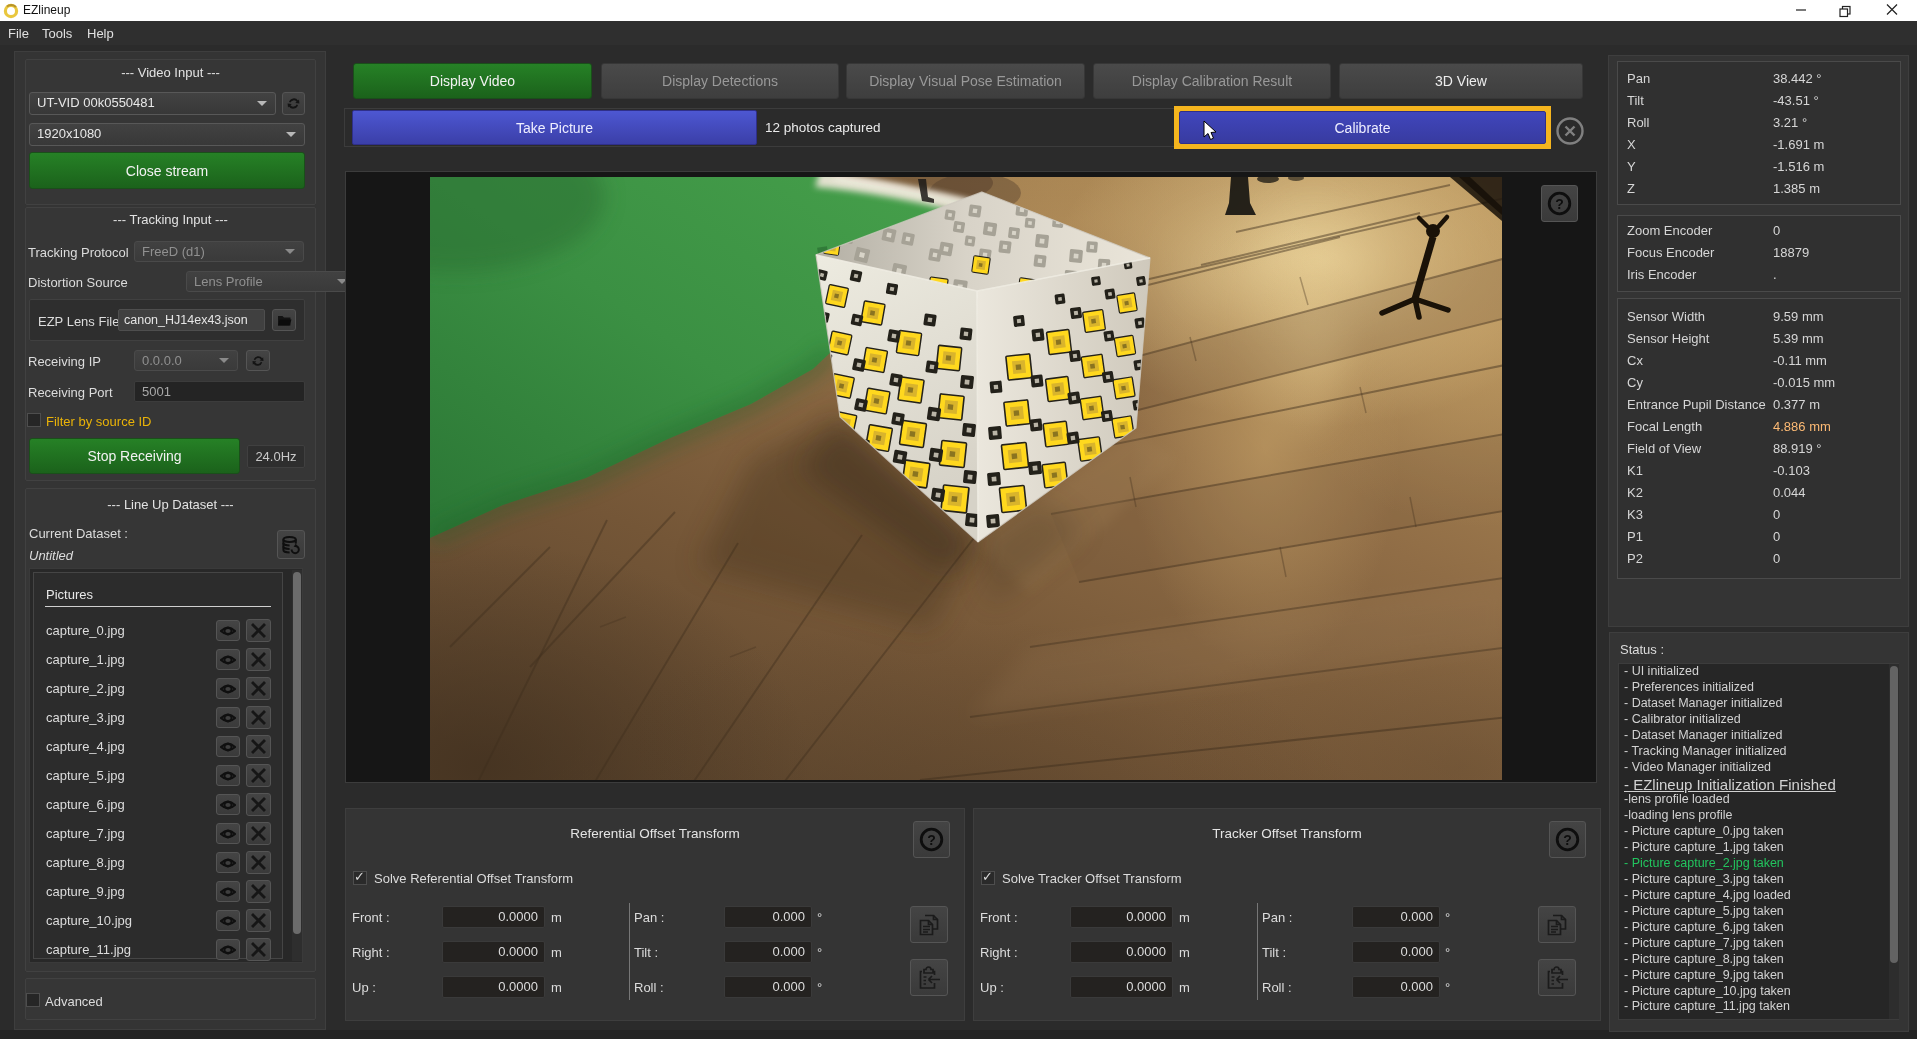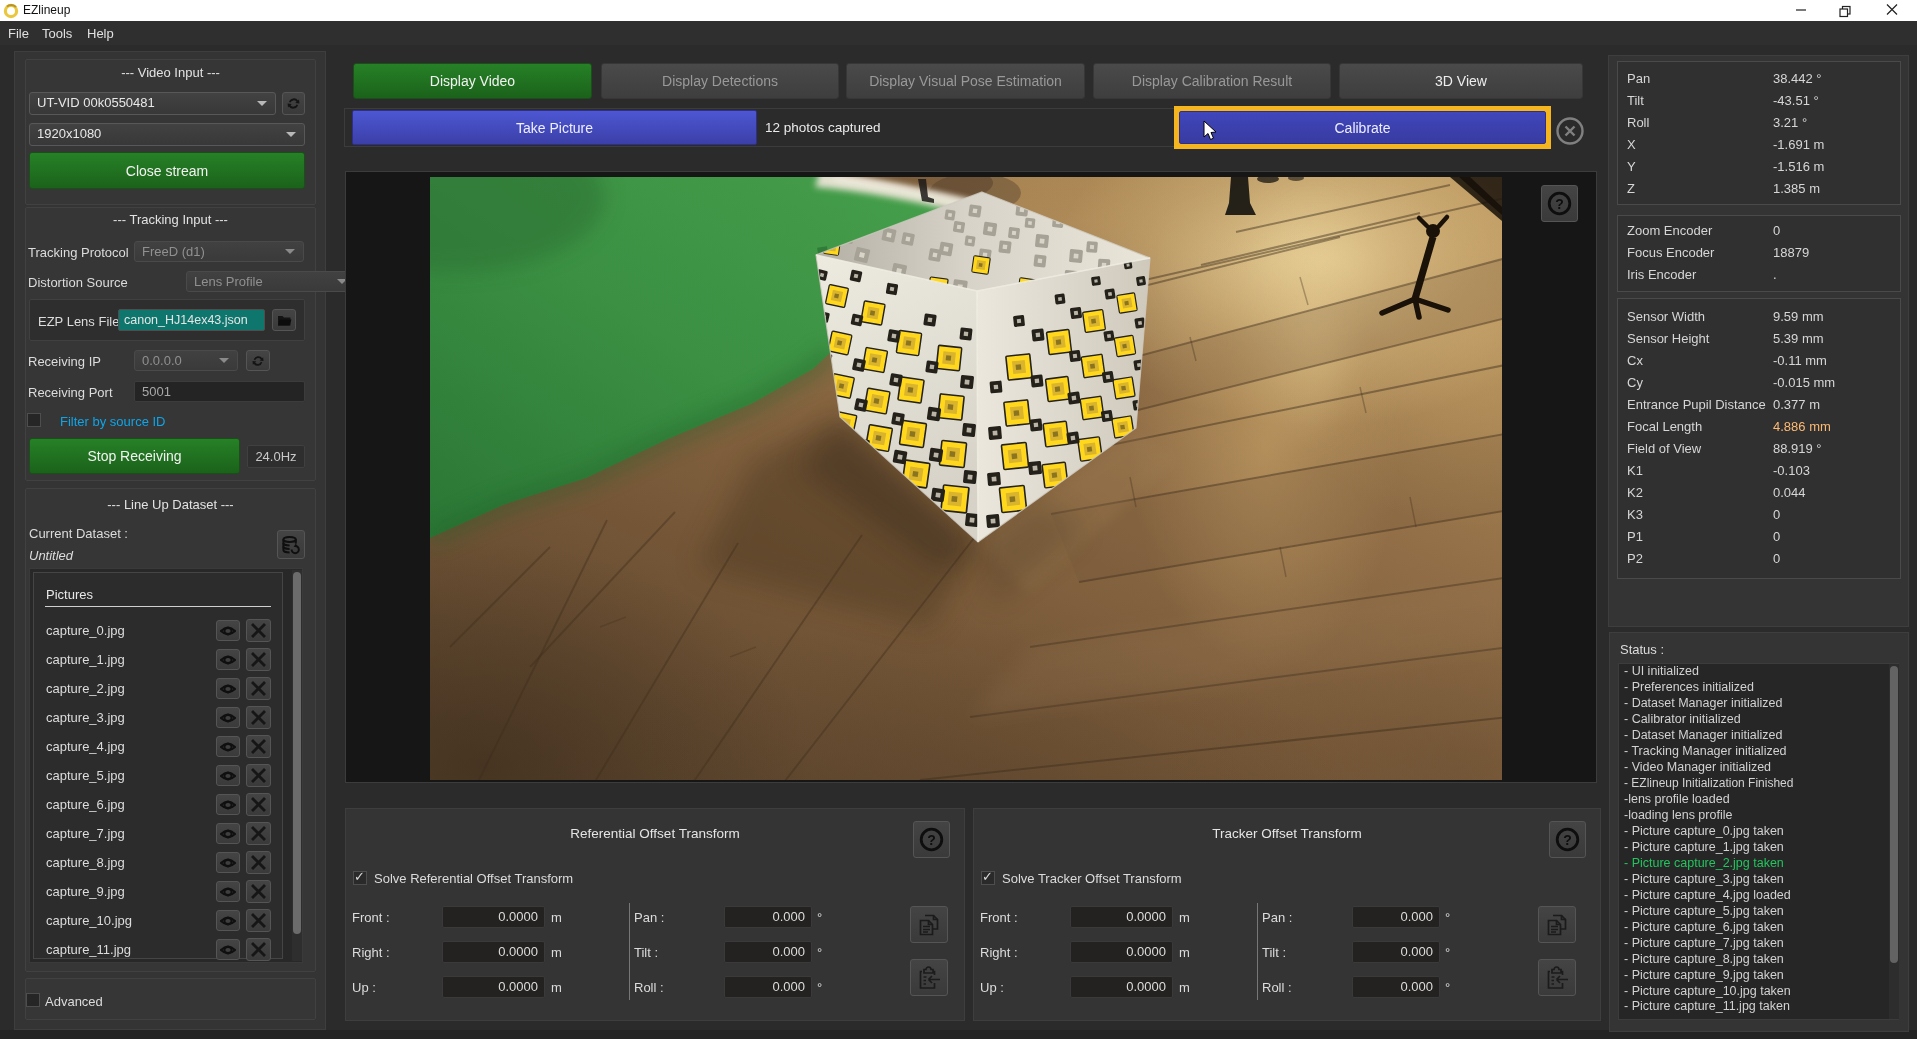--- a/index.html
+++ b/index.html
@@ -3,21 +3,21 @@
 <meta charset="utf-8">
 <style>
   * { margin:0; padding:0; box-sizing:border-box; }
   html,body { width:1917px; height:1039px; overflow:hidden; background:#2b2b2b;
     font-family:"Liberation Sans", sans-serif; }
   .abs { position:absolute; }
   .panel { position:absolute; background:#343434; border:1px solid #3e3e3e; }
   .group { position:absolute; background:#363636; border:1px solid #414141; border-radius:2px; }
   .ghead { position:absolute; width:100%; text-align:center; color:#e2e2e2; font-size:13px; }
   .lbl { position:absolute; color:#dcdcdc; font-size:13px; white-space:nowrap; }
-  .dimlbl { position:absolute; color:#0ea5e9; font-size:13px; white-space:nowrap;margin-left:14px; }
+  .dimlbl { position:absolute; color:#eab308; font-size:13px; white-space:nowrap; }
   .combo { position:absolute; background:linear-gradient(#424242,#383838); border:1px solid #585858;
     border-radius:3px; color:#e8e8e8; font-size:13px; line-height:20px; padding-left:7px; }
   .combo.dis { color:#909090; border-color:#4a4a4a; background:linear-gradient(#414141,#3a3a3a); }
   .carrow { position:absolute; width:0; height:0; border-left:5px solid transparent;
     border-right:5px solid transparent; border-top:5px solid #b8b8b8; top:8px; }
   .combo.dis .carrow { border-top-color:#8a8a8a; }
   .greenbtn { position:absolute; background:linear-gradient(#268126,#1b621b); border:1px solid #1a4f1a;
     border-radius:3px; color:#f2f2f2; font-size:14px; display:flex; align-items:center; justify-content:center; }
   .graybtn { position:absolute; background:linear-gradient(#4a4a4a,#3e3e3e); border:1px solid #373737;
     border-radius:3px; color:#999999; font-size:14px; display:flex; align-items:center; justify-content:center; }
@@ -69,21 +69,21 @@
 <div class="greenbtn" style="left:29px;top:152px;width:276px;height:37px;">Close stream</div>
 
 <div class="group" style="left:25px;top:207px;width:291px;height:274px;"></div>
 <div class="ghead" style="left:25px;top:212px;width:291px;">--- Tracking Input ---</div>
 <div class="lbl" style="left:28px;top:245px;">Tracking Protocol</div>
 <div class="combo dis" style="left:134px;top:241px;width:170px;height:21px;">FreeD (d1)<span class="carrow" style="right:8px;top:7px;"></span></div>
 <div class="lbl" style="left:28px;top:275px;">Distortion Source</div>
 <div class="combo dis" style="left:142px;top:271px;width:170px;height:21px;margin-left:44px;">Lens Profile<span class="carrow" style="right:8px;top:7px;"></span></div>
 <div class="abs" style="left:29px;top:299px;width:276px;height:42px;background:#2e2e2e;border:1px solid #404040;border-radius:2px;"></div>
 <div class="lbl" style="left:38px;top:314px;">EZP Lens File</div>
-<div class="abs" style="left:118px;top:309px;width:147px;height:22px;background:#0f766e;border:1px solid #4e4e4e;border-radius:2px;color:#e4e4e4;font-size:12.5px;line-height:20px;padding-left:5px;">canon_HJ14ex43.json</div>
+<div class="abs" style="left:118px;top:309px;width:147px;height:22px;background:#404040;border:1px solid #4e4e4e;border-radius:2px;color:#e4e4e4;font-size:12.5px;line-height:20px;padding-left:5px;">canon_HJ14ex43.json</div>
 <div class="iconbtn" style="left:272px;top:309px;width:24px;height:22px;">
     <svg width="15" height="13" viewBox="0 0 15 13">
       <path d="M1 2 L5.5 2 L7 3.5 L13.5 3.5 L13.5 11.5 L1 11.5 Z" fill="#141414"></path>
       <path d="M2.5 5.5 L14.5 5.5 L12.5 11.5 L1 11.5 Z" fill="#0c0c0c"></path>
     </svg>
   </div>
 <div class="lbl" style="left:28px;top:354px;">Receiving IP</div>
 <div class="combo dis" style="left:134px;top:350px;width:104px;height:21px;">0.0.0.0<span class="carrow" style="right:8px;top:7px;"></span></div>
 <div class="iconbtn" style="left:246px;top:350px;width:24px;height:21px;">
     <svg width="14" height="14" viewBox="0 0 15 15">
@@ -1107,21 +1107,21 @@
 <div class="lbl" style="left:1620px;top:642px;">Status :</div>
 <div class="abs" style="left:1618px;top:663px;width:281px;height:357px;background:#262626;border:1px solid #3c3c3c;"></div>
 <div id="statuslines">
 <div class="abs" style="left:1624px;top:664px;color:#d2d2d2;font-size:12.5px;white-space:nowrap;">- UI initialized</div>
 <div class="abs" style="left:1624px;top:680px;color:#d2d2d2;font-size:12.5px;white-space:nowrap;">- Preferences initialized</div>
 <div class="abs" style="left:1624px;top:696px;color:#d2d2d2;font-size:12.5px;white-space:nowrap;">- Dataset Manager initialized</div>
 <div class="abs" style="left:1624px;top:712px;color:#d2d2d2;font-size:12.5px;white-space:nowrap;">- Calibrator initialized</div>
 <div class="abs" style="left:1624px;top:728px;color:#d2d2d2;font-size:12.5px;white-space:nowrap;">- Dataset Manager initialized</div>
 <div class="abs" style="left:1624px;top:744px;color:#d2d2d2;font-size:12.5px;white-space:nowrap;">- Tracking Manager initialized</div>
 <div class="abs" style="left:1624px;top:760px;color:#d2d2d2;font-size:12.5px;white-space:nowrap;">- Video Manager initialized</div>
-<div class="abs" style="left:1624px;top:776px;color:#d2d2d2;font-size:12px;white-space:nowrap;">- EZlineup Initialization Finished</div>
+<div class="abs" style="left:1624px;top:776px;color:#d2d2d2;font-size:15px;white-space:nowrap;text-decoration:underline;">- EZlineup Initialization Finished</div>
 <div class="abs" style="left:1624px;top:792px;color:#d2d2d2;font-size:12.5px;white-space:nowrap;">-lens profile loaded</div>
 <div class="abs" style="left:1624px;top:808px;color:#d2d2d2;font-size:12.5px;white-space:nowrap;">-loading lens profile</div>
 <div class="abs" style="left:1624px;top:824px;color:#d2d2d2;font-size:12.5px;white-space:nowrap;">- Picture capture_0.jpg taken</div>
 <div class="abs" style="left:1624px;top:840px;color:#d2d2d2;font-size:12.5px;white-space:nowrap;">- Picture capture_1.jpg taken</div>
 <div class="abs" style="left:1624px;top:856px;color:#22c55e;font-size:12.5px;white-space:nowrap;">- Picture capture_2.jpg taken</div>
 <div class="abs" style="left:1624px;top:872px;color:#d2d2d2;font-size:12.5px;white-space:nowrap;">- Picture capture_3.jpg taken</div>
 <div class="abs" style="left:1624px;top:888px;color:#d2d2d2;font-size:12.5px;white-space:nowrap;">- Picture capture_4.jpg loaded</div>
 <div class="abs" style="left:1624px;top:904px;color:#d2d2d2;font-size:12.5px;white-space:nowrap;">- Picture capture_5.jpg taken</div>
 <div class="abs" style="left:1624px;top:920px;color:#d2d2d2;font-size:12.5px;white-space:nowrap;">- Picture capture_6.jpg taken</div>
 <div class="abs" style="left:1624px;top:936px;color:#d2d2d2;font-size:12.5px;white-space:nowrap;">- Picture capture_7.jpg taken</div>

